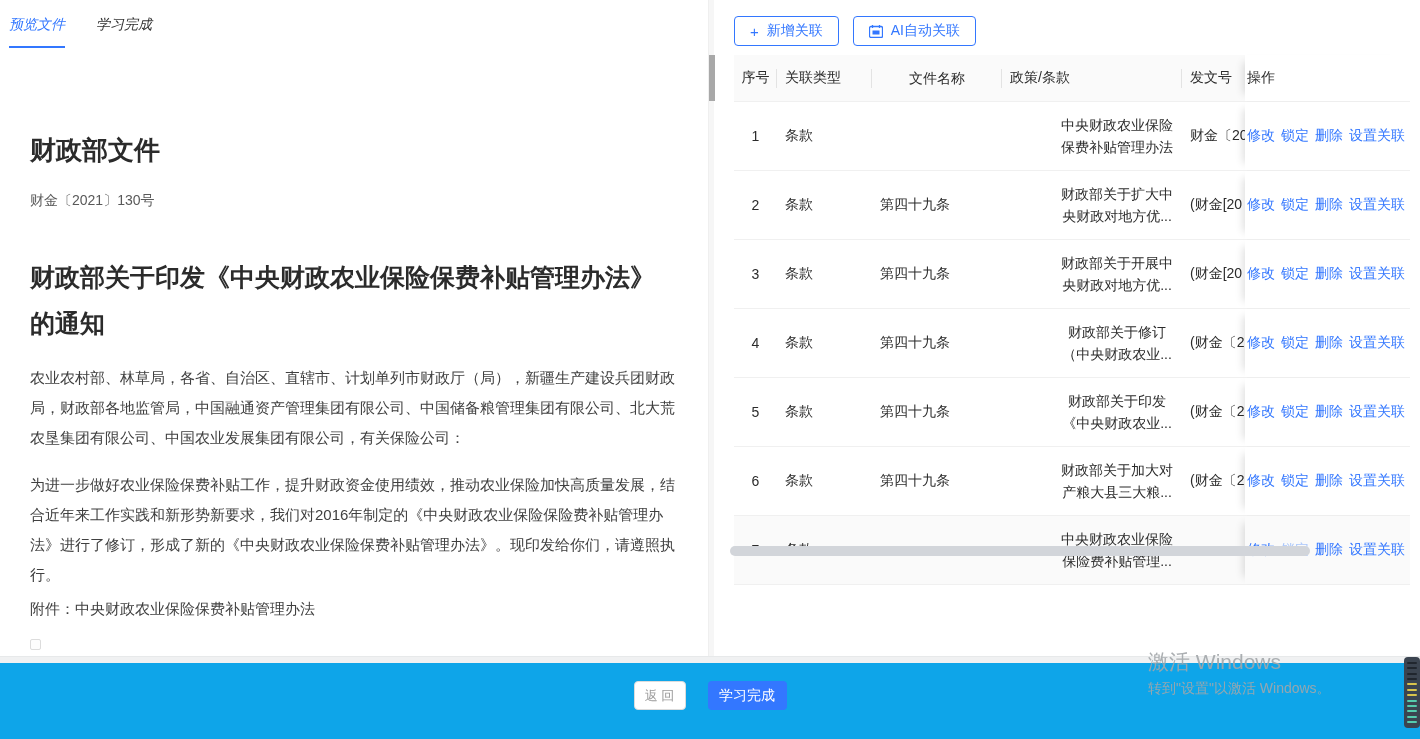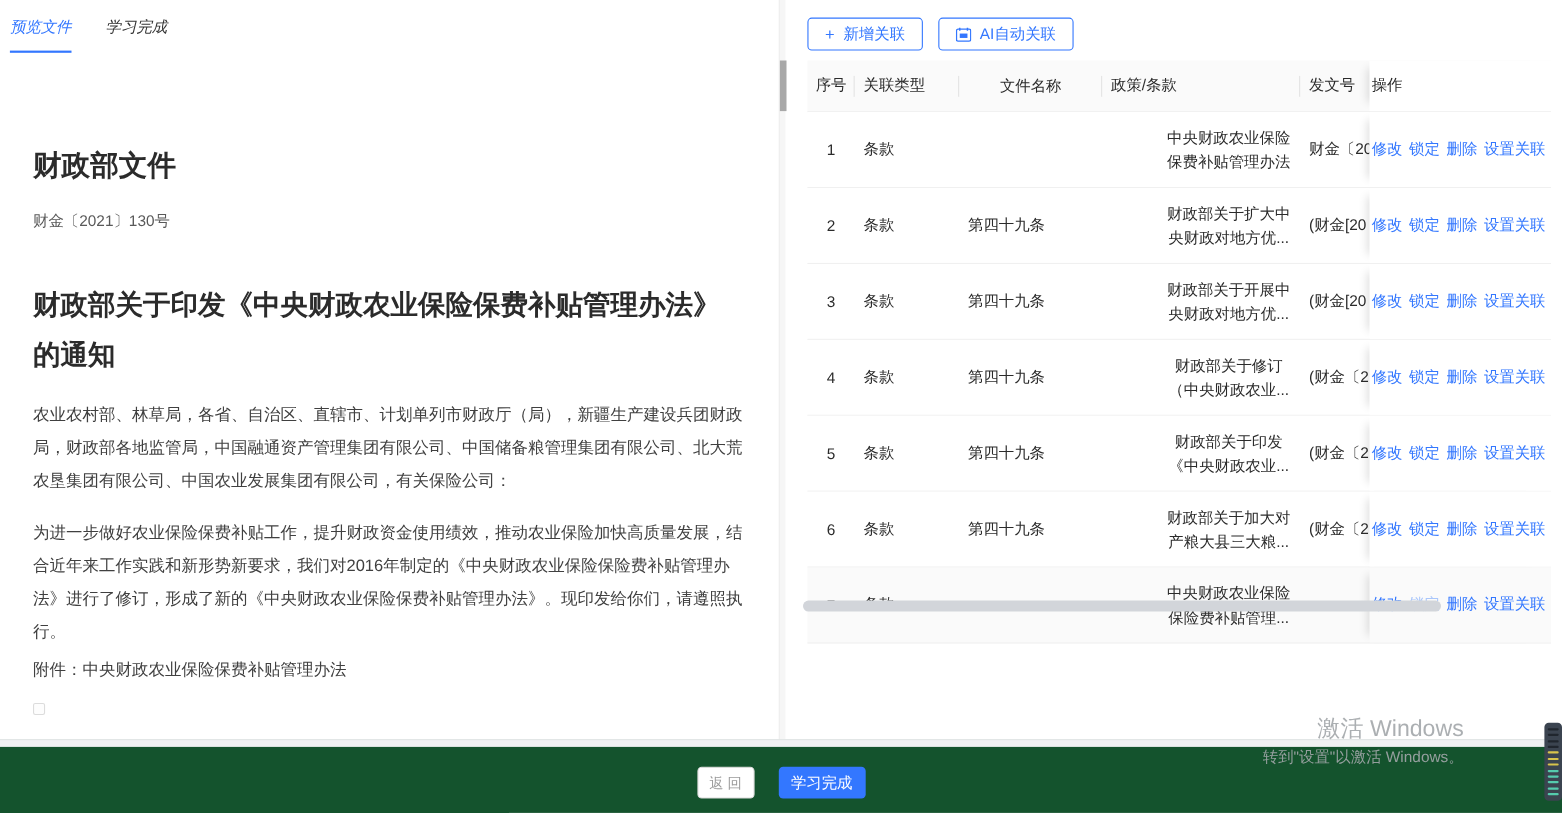--- a/index.html
+++ b/index.html
@@ -50,28 +50,28 @@
   .col-action{ flex:1; padding-left:2px; background:#fff; box-shadow:-9px 0 8px -7px rgba(0,0,0,0.13); gap:6px; white-space:nowrap; }
   .trow { display:flex; height:69px; border-bottom:1px solid #f0f0f0; background:#fff; }
   .trow.hl { background:#fafafa; }
   .trow.hl .col-action { background:#fafafa; }
   .action-link { color:var(--accent); text-decoration:none; cursor:pointer; }
   .action-link.disabled { color:var(--accent-disabled); cursor:default; }
 
   .h-scroll { position:absolute; left:16px; top:546px; width:580px; height:10px; border-radius:5px; background:#d2d5da; }
 
   
-  .footer { position:absolute; left:0; bottom:0; width:1420px; height:67px; background:#14532d; }
+  .footer { position:absolute; left:0; bottom:0; width:1420px; height:83px; background:#0ea5e9; }
   .footer-divider { height:7px; background:#f0f1f2; border-top:1px solid #e7e9ea; }
   .footer-buttons { display:flex; justify-content:center; gap:22px; padding-top:18px; }
   .btn-back { width:52px; height:29px; border:1px solid #dcdcdc; border-radius:4px; background:#fff; color:#9b9b9b; font-size:13px; cursor:pointer; }
   .btn-primary { width:79px; height:29px; border:none; border-radius:4px; background:var(--accent); color:#fff; font-size:14px; cursor:pointer; }
 
   
-  .watermark { position:absolute; left:1148px; top:648px; color:var(--watermark); pointer-events:none;text-align:right; }
+  .watermark { position:absolute; left:1148px; top:648px; color:var(--watermark); pointer-events:none; }
   .watermark .wm1 { font-size:21px; opacity:0.9; }
   .watermark .wm2 { font-size:14px; margin-top:4px; opacity:0.9; }
 
   
   .minimap { position:absolute; left:1404px; top:657px; width:16px; height:71px; background:#3b4450; border-radius:4px; padding:5px 3px; display:flex; flex-direction:column; justify-content:space-between; }
   .minimap i { display:block; height:2px; border-radius:1px; }
   .mm-dark  { background:#20262e; }
   .mm-yellow{ background:#d8c44c; }
   .mm-teal  { background:#55cbad; }
 </style>

